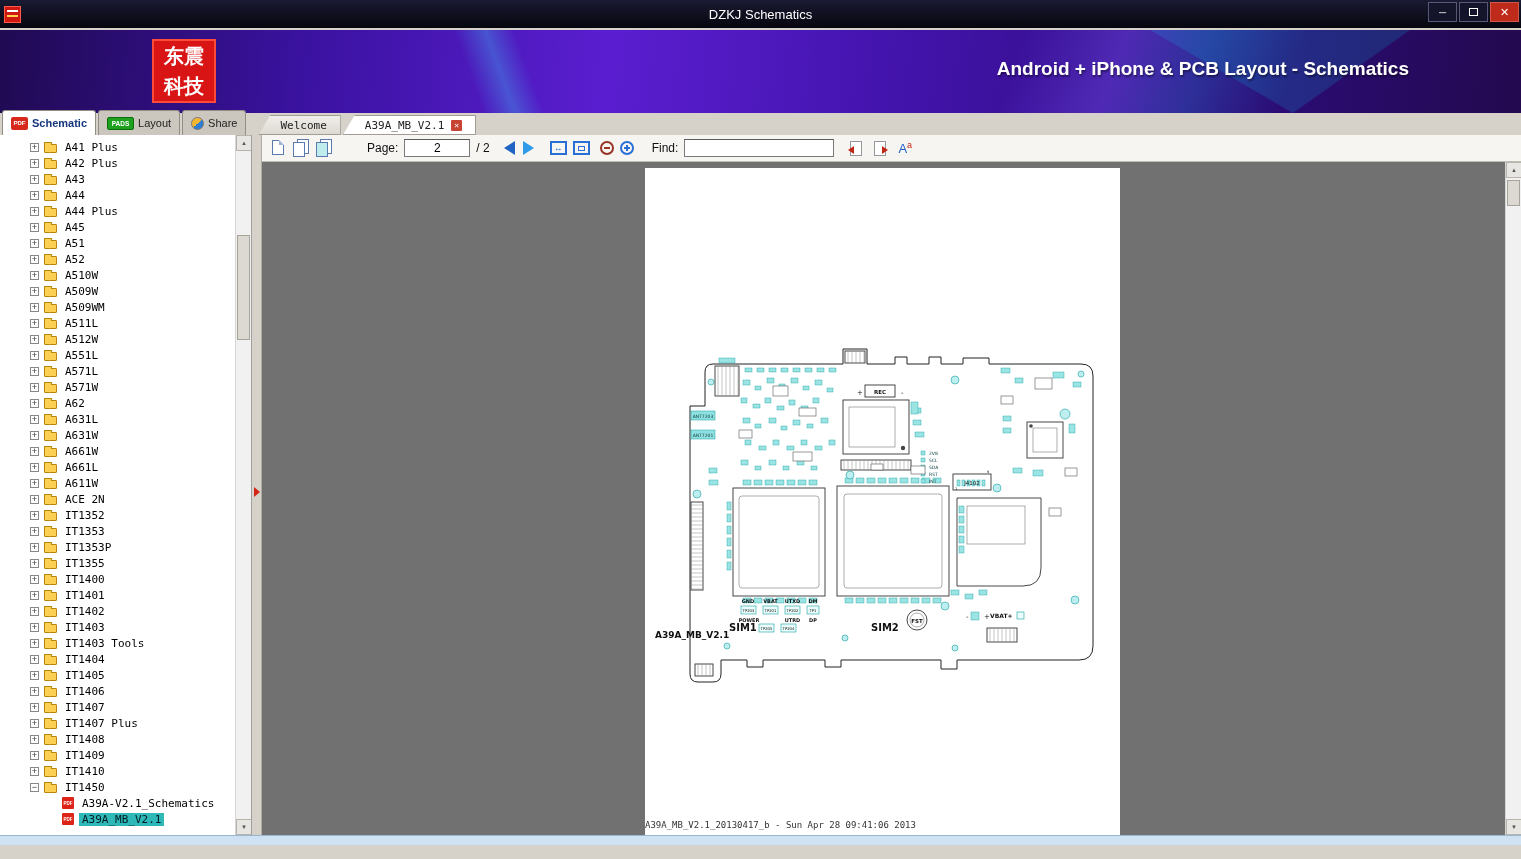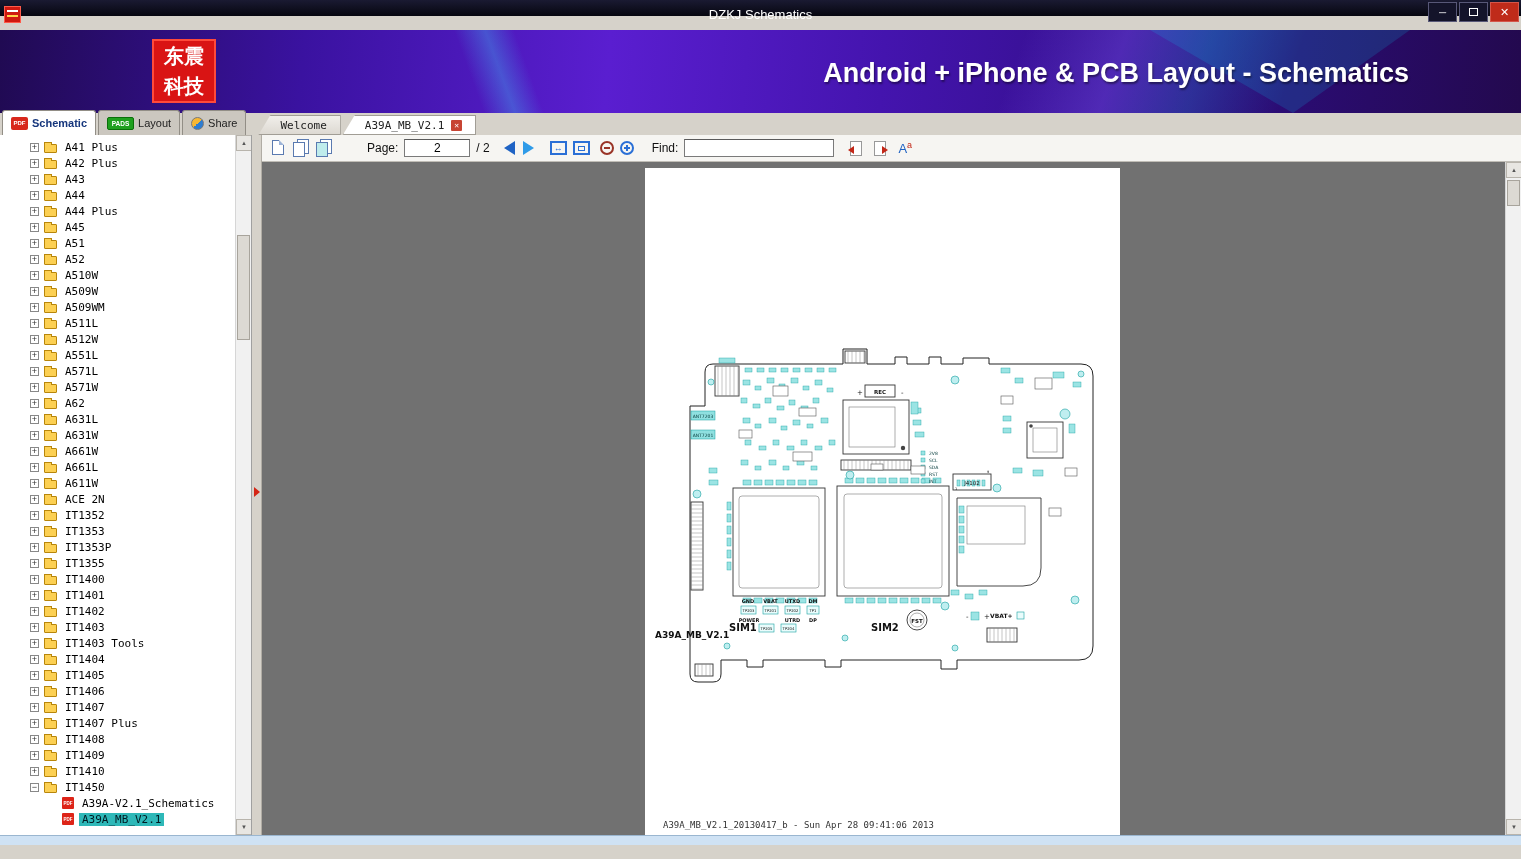--- a/index.html
+++ b/index.html
@@ -1,21 +1,21 @@
 <!DOCTYPE html>
 <html><head>
 <meta charset="utf-8">
 <style>
   * { box-sizing: border-box; }
   body { margin:0; width:1521px; height:859px; overflow:hidden; background:#000;
          font-family:"Liberation Sans", sans-serif; }
   .app { position:relative; width:1521px; height:859px; background:#d6d2ca; }
 
   
-  .titlebar { position:absolute; top:0; left:0; width:100%; height:16px;
+  .titlebar { position:absolute; top:0; left:0; width:100%; height:28px;
               background:linear-gradient(#1a1a32,#06060f); }
   .app-icon { position:absolute; left:4px; top:6px; width:17px; height:17px;
               background:#cf1910; border:1px solid #ff5a4a; }
   .app-icon::after { content:''; position:absolute; left:2px; top:3px; width:11px; height:3px;
               border-top:2px solid #fff; border-bottom:2px solid #ffd24a; }
   .win-title { position:absolute; left:0; right:0; top:0; height:30px; line-height:30px;
                text-align:center; color:#fff; font-size:13px; }
   .win-btns { position:absolute; right:2px; top:2px; display:flex; gap:2px; }
   .win-btn { width:29px; height:20px; display:flex; align-items:center; justify-content:center;
              color:#fff; font-size:10px; background:#14142a; border:1px solid #585878; cursor:default; }
@@ -29,21 +29,21 @@
              background:linear-gradient(70deg, transparent 35%, rgba(60,220,255,.30) 48%, transparent 60%); }
   .streakB { position:absolute; left:950px; top:0; width:480px; height:100%;
              background:linear-gradient(110deg, transparent 15%, rgba(130,90,255,.35) 35%, rgba(40,200,255,.18) 52%, transparent 70%); }
   .streakC { position:absolute; left:1150px; top:0; width:260px; height:100%;
              background:rgba(0,225,255,.14); clip-path:polygon(0 0,100% 0,55% 100%); }
   .logo { position:absolute; left:152px; top:9px; width:64px; height:64px; background:#d91414;
           border:2px solid #ff4a3a; color:#fff; font-weight:bold; font-size:20px; line-height:30px;
           text-align:center; font-family:"DejaVu Sans", sans-serif; }
   .brand { position:absolute; left:234px; top:18px; font-size:37px; font-weight:bold; color:#fff;
            letter-spacing:1px; text-shadow:2px 2px 3px rgba(0,0,0,.55); font-family:"DejaVu Sans", sans-serif; }
-  .tagline { position:absolute; right:112px; top:28px; font-size:27px; font-weight:bold; color:#fff;
+  .tagline { position:absolute; right:112px; top:28px; font-size:19px; font-weight:bold; color:#fff;
              text-shadow:1px 2px 2px rgba(0,0,0,.45); }
 
   
   .tabbar { position:absolute; top:113px; left:0; width:100%; height:22px; background:#d6d2ca;
             display:flex; align-items:flex-end; }
   .mode-tab { height:20px; margin-left:2px; padding:12px 8px; display:flex; align-items:center; gap:4px;
               background:#cbc7bf; border:1px solid #928e86; border-bottom:none; border-radius:3px 3px 0 0;
               font-size:11px; color:#222; cursor:default;text-align:right; }
   .mode-tab.active { background:#fff; color:#16367c; font-weight:bold; height:21px; }
   .pdf-badge { width:17px; height:13px; background:#d8281c; color:#fff; font-size:6px; font-weight:bold;
@@ -126,21 +126,21 @@
                    border-top:4px solid transparent; border-bottom:4px solid transparent; }
   .findic.prev::after { left:-3px; border-right:6px solid #c22818; }
   .findic.next::after { right:-3px; border-left:6px solid #c22818; }
   .mcase { font-weight:normal; color:#1f63c4; font-size:13px; cursor:default; }
   .mcase sup { color:#c22818; font-size:9px; }
 
   
   .viewer { position:absolute; top:27px; left:0; right:0; bottom:0; background:#717171; overflow:hidden; }
   .page { position:absolute; left:383px; top:6px; width:475px; height:667px; background:#fff; }
   .page svg { position:absolute; left:0; top:0; }
-  .page-footer { position:absolute; left:18px; bottom:5px; font-family:"DejaVu Sans Mono", monospace;
+  .page-footer { position:absolute; left:0; bottom:5px; font-family:"DejaVu Sans Mono", monospace;
                  font-size:9px; color:#333; z-index:2; }
 
   
   .outline { fill:#fff; stroke:#222; stroke-width:1; }
   .oln  { fill:none; stroke:#333; stroke-width:0.9; }
   .oln2 { fill:none; stroke:#777; stroke-width:0.6; }
   .cyanbox { fill:#8fe0e0; stroke:#18a0a0; stroke-width:0.5; }
   .tpbox { fill:#eafcfc; stroke:#18a0a0; stroke-width:0.6; }
   .pad { fill:#9be4e4; stroke:#18a0a0; stroke-width:0.4; }
   .comp { fill:#fff; stroke:#555; stroke-width:0.6; }

